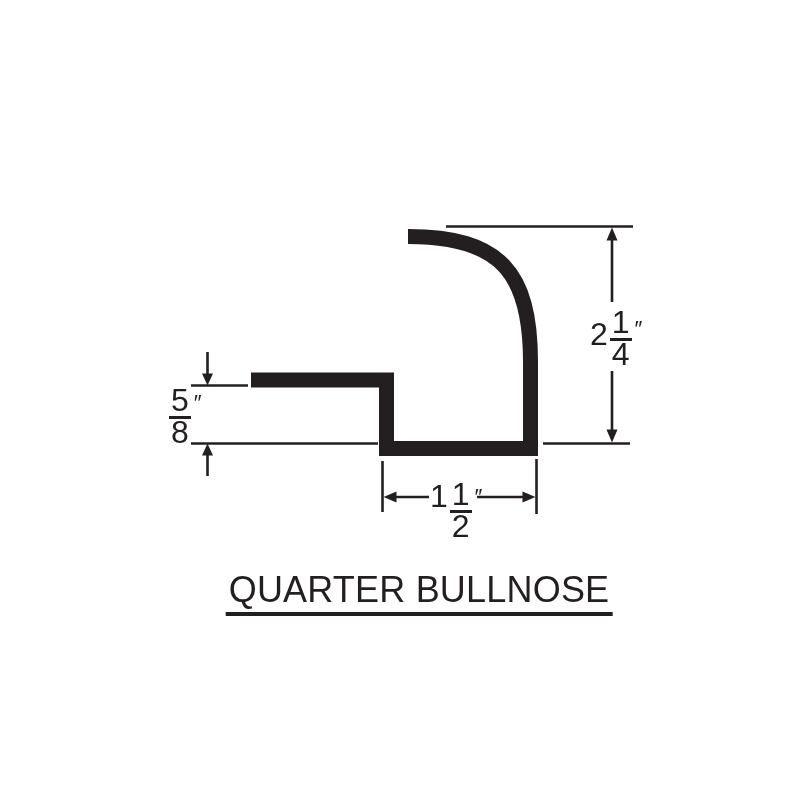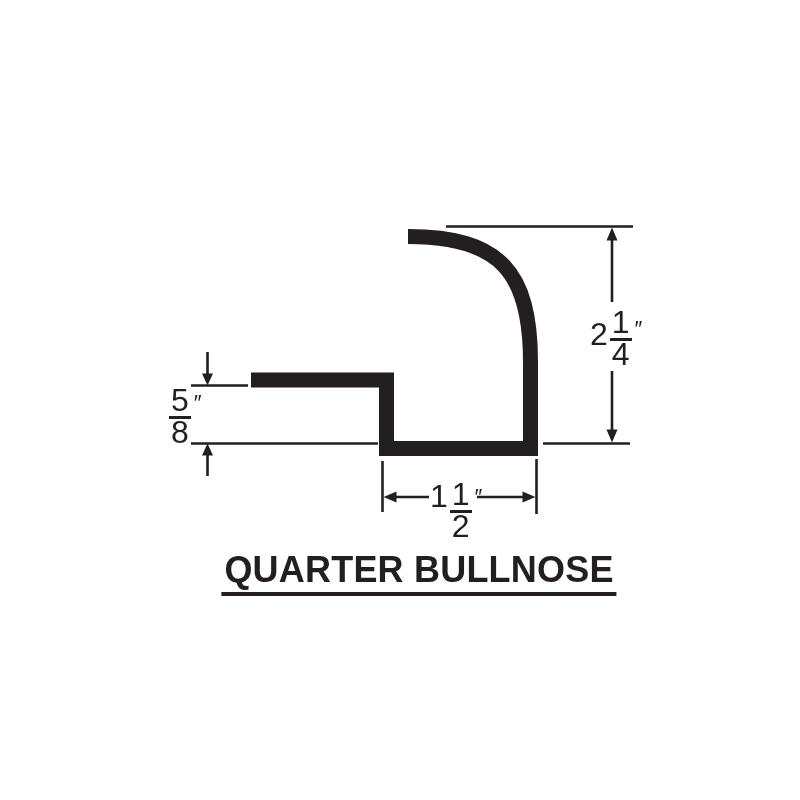--- a/index.html
+++ b/index.html
@@ -23,22 +23,22 @@
   #label-thickness .unit { margin-top:3px; }
 
   #label-height { left:590px; top:311px; }
   #label-height .whole { margin-top:12px; }
   #label-height .unit { margin-top:7px; }
 
   #label-width { left:430px; top:483px; }
   #label-width .whole { margin-top:2px; }
   #label-width .unit { margin-top:3px; }
 
-  .title { position:absolute; left:419px; top:552px; transform:translateX(-50%);
-           font-size:36px; font-weight:700; line-height:1; letter-spacing:0.2px;
+  .title { position:absolute; left:419px; top:572px; transform:translateX(-50%);
+           font-size:36px; font-weight:400; line-height:1; letter-spacing:0.2px;
            color:var(--ink); border-bottom:4px solid var(--ink); padding:0 3px 4px 3px;
            white-space:nowrap; }
 </style>
 </head>
 <body>
 
 <div class="canvas" style="background: rgb(255, 255, 255);">
 
   <svg class="drawing" width="800" height="800" viewBox="0 0 800 800">
 

